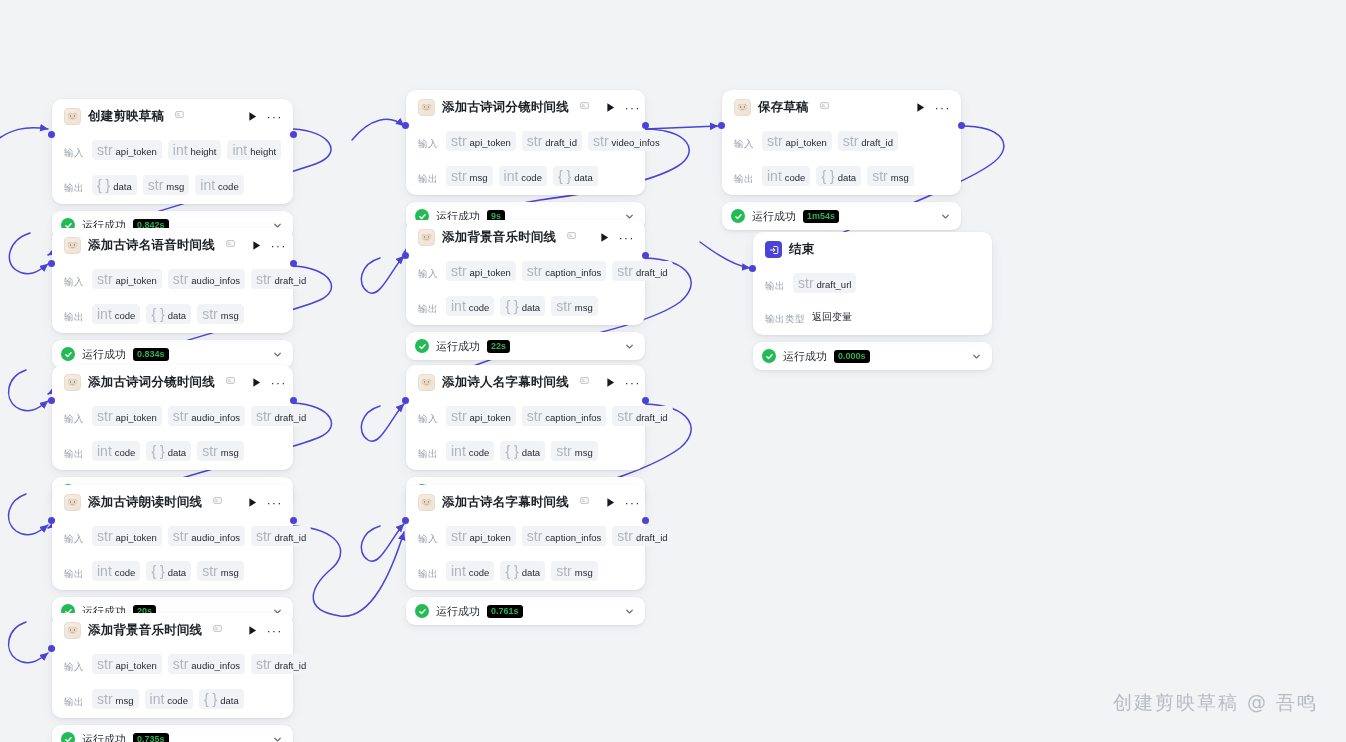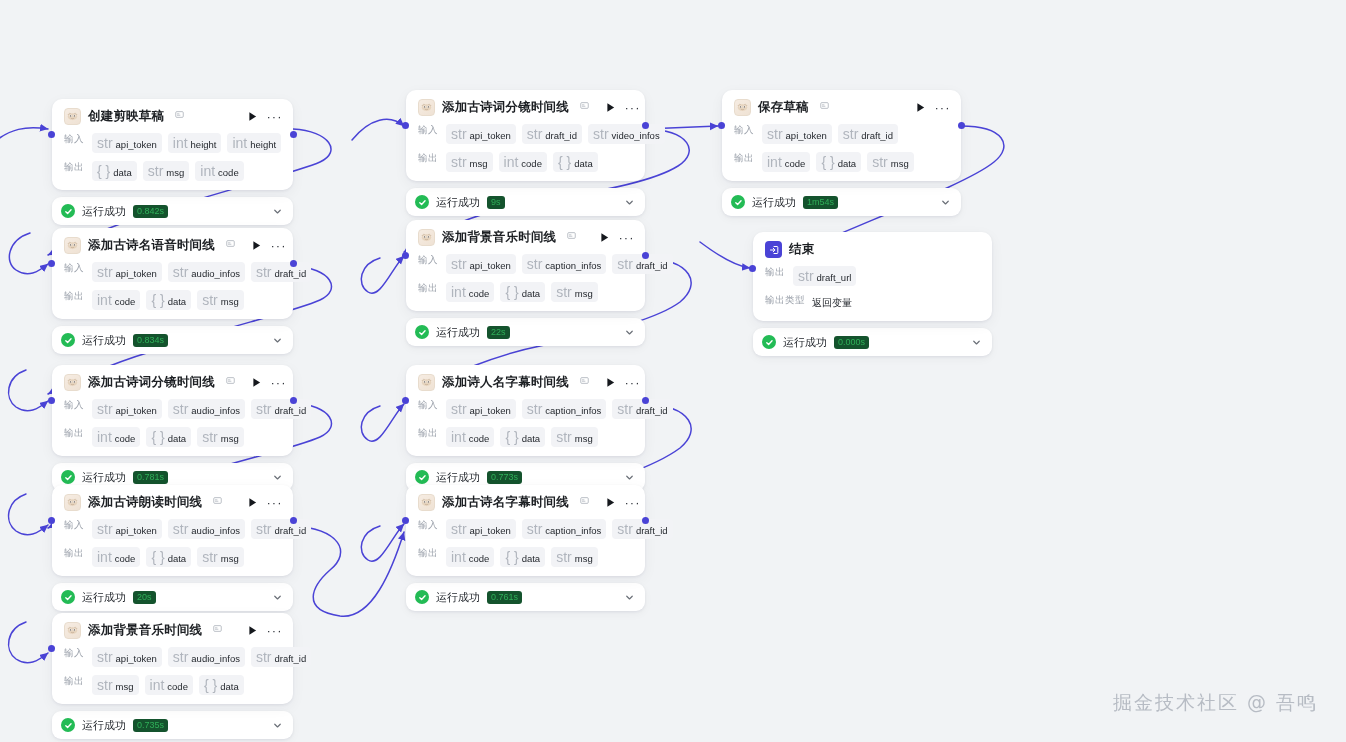--- a/index.html
+++ b/index.html
@@ -72,23 +72,23 @@
   .icon-btn {
     display:flex; align-items:center; justify-content:center;
     width: 15px; height: 15px;
     color: #15181d;
     flex: 0 0 auto;
   }
   .icon-btn.dots { color:#31353c; letter-spacing:1px; font-size:13px; line-height:7px; }
 
   .io-row {
     display: flex;
-    align-items: flex-start;
+    align-items: flex-end;
     gap: 6px;
-    margin-top: 8px;
+    margin-top: 15px;
     flex-wrap: nowrap;
   }
   .io-label {
     font-size: 9.5px;
     color: #9aa0aa;
     flex: 0 0 auto;
     width: 22px;
     letter-spacing: .5px;
   }
   .io-chip {
@@ -131,24 +131,24 @@
   }
   .status-check svg { display:block; }
   .status-text {
     font-size: 11px;
     color: #1f2329;
     font-weight: 500;
   }
   .status-time {
     font-size: 9px;
     color: #2faf58;
-    background: #14532d;
+    background: #000000;
     border-radius: 3px;
     padding: 1.5px 4px;
-    font-weight: 400;
+    font-weight: 700;
   }
   .status-spacer { flex: 1 1 auto; }
   .chev { color:#6b7078; display:flex; align-items:center; }
 
   .port {
     position: absolute;
     width: 7px; height: 7px;
     border-radius: 50%;
     background: #4a43d6;
     z-index: 4;
@@ -1011,14 +1011,14 @@
           <span class="chev">
             <svg width="11" height="11" viewBox="0 0 12 12" aria-hidden="true">
               <path d="M3 4.6 6 7.6 9 4.6" stroke="currentColor" stroke-width="1.3" fill="none" stroke-linecap="round" stroke-linejoin="round"></path>
             </svg>
           </span>
         </div>
         <div class="port" style="left: -4px; top: 33px; background: rgb(74, 67, 214);"></div>
       </div>
     </div>
 
-  <div class="watermark">掘金技术社区 @ 吾鸣</div>
+  <div class="watermark">创建剪映草稿 @ 吾鸣</div>
 </div>
 
 </body></html>

